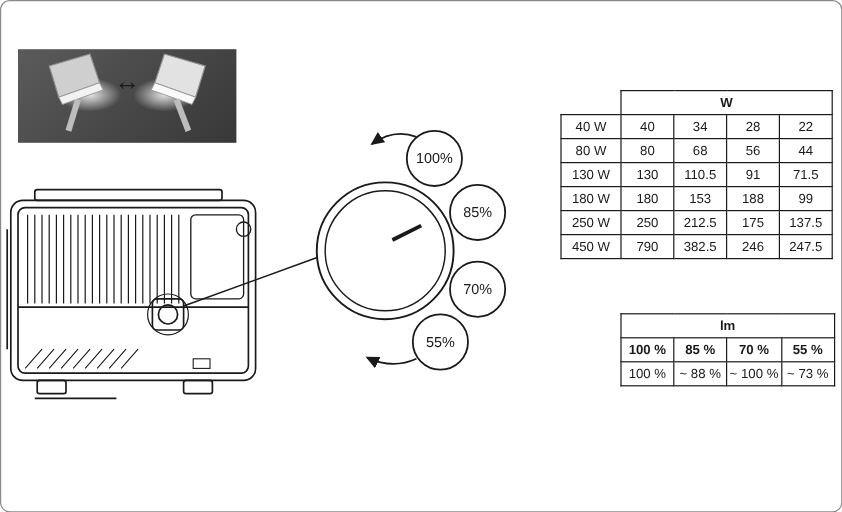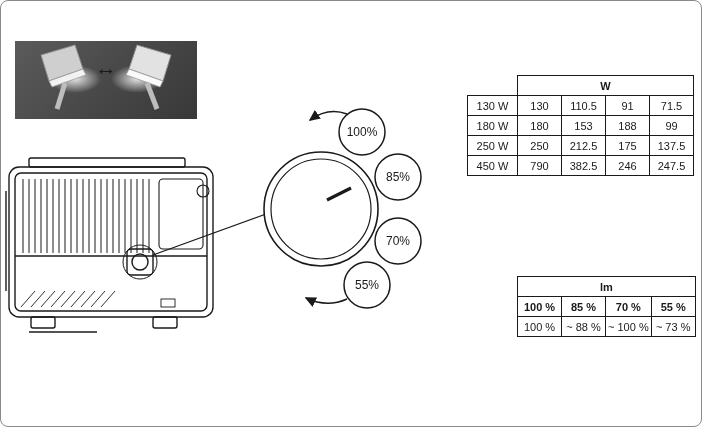--- a/index.html
+++ b/index.html
@@ -20,21 +20,21 @@
     width: 182px; height: 78px;
     background: linear-gradient(135deg, #5b5b5b 0%, #474747 55%, #383838 100%);
     overflow: hidden;
   }
   .tbl { position: absolute; }
   .tbl table { border-collapse: collapse; font-size: 11px; color: #1a1a1a; table-layout: fixed; }
   .tbl td, .tbl th { border: 1px solid #1a1a1a; text-align: center; height: 20px; padding: 0 2px; font-weight: 400; white-space: nowrap; }
   .tbl th { font-weight: 700; }
   .tbl th.noborder { border: none; background: transparent; }
   .power-table { left: 466px; top: 74px; }
-  .lumen-table { left: 516px; top: 275px; }
+  .lumen-table { left: 516px; top: 260px; }
   .col-type { width: 50px; }
   .col-pct { width: 44px; }
   svg text { fill: #1a1a1a; font-family: "Liberation Sans", sans-serif; }
 </style>
 </head>
 <body>
 
 <div class="canvas">
 
   <div class="inset">
@@ -134,20 +134,34 @@
           <col class="col-pct">
           <col class="col-pct">
       </colgroup>
       <thead>
         <tr>
           <th class="noborder"></th>
           <th colspan="4">W</th>
         </tr>
       </thead>
       <tbody>
+          <tr>
+            <td>40 W</td>
+            <td>40</td>
+            <td>34</td>
+            <td>28</td>
+            <td>22</td>
+          </tr>
+          <tr>
+            <td>80 W</td>
+            <td>80</td>
+            <td>68</td>
+            <td>56</td>
+            <td>44</td>
+          </tr>
           <tr>
             <td>130 W</td>
             <td>130</td>
             <td>110.5</td>
             <td>91</td>
             <td>71.5</td>
           </tr>
           <tr>
             <td>180 W</td>
             <td>180</td>

